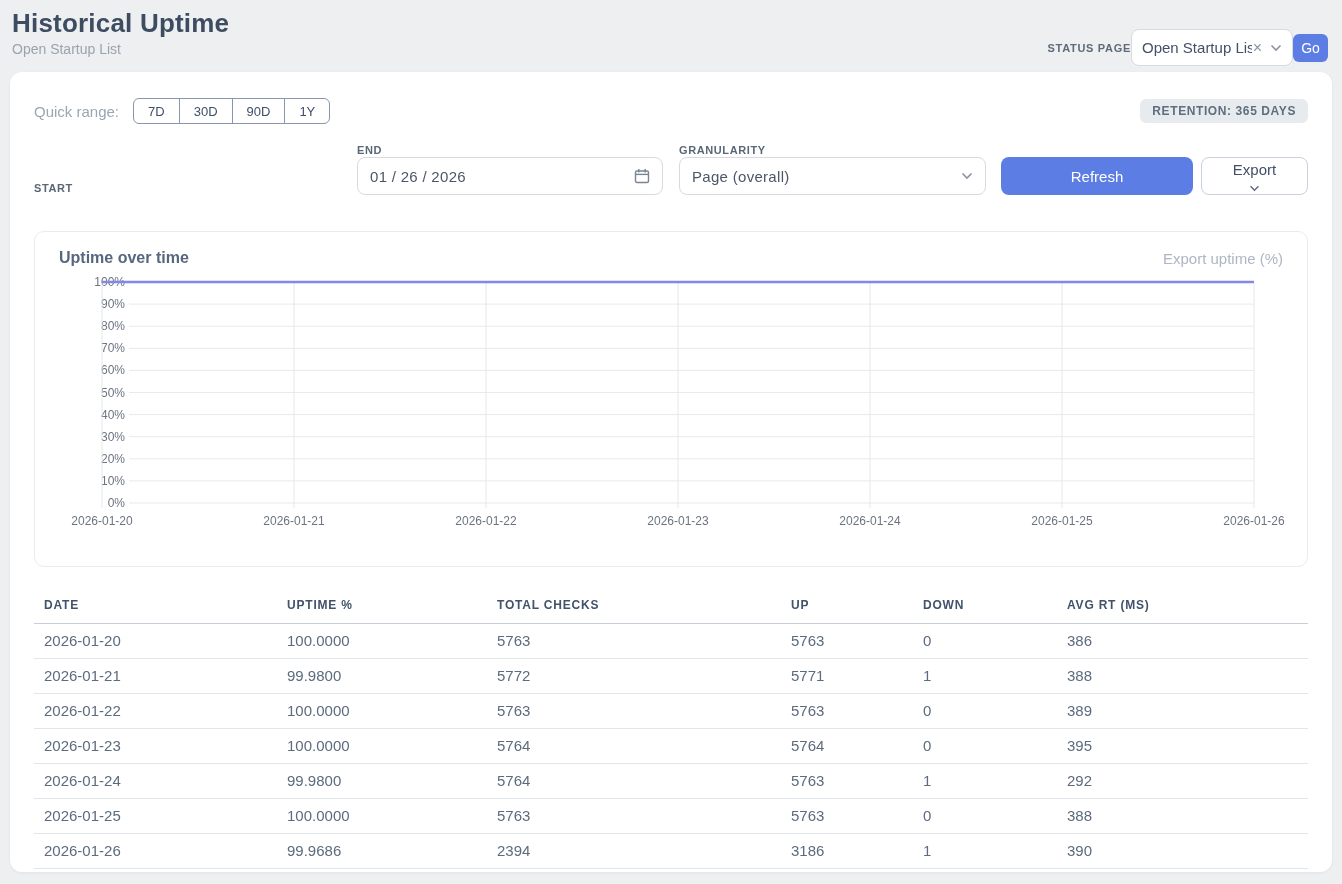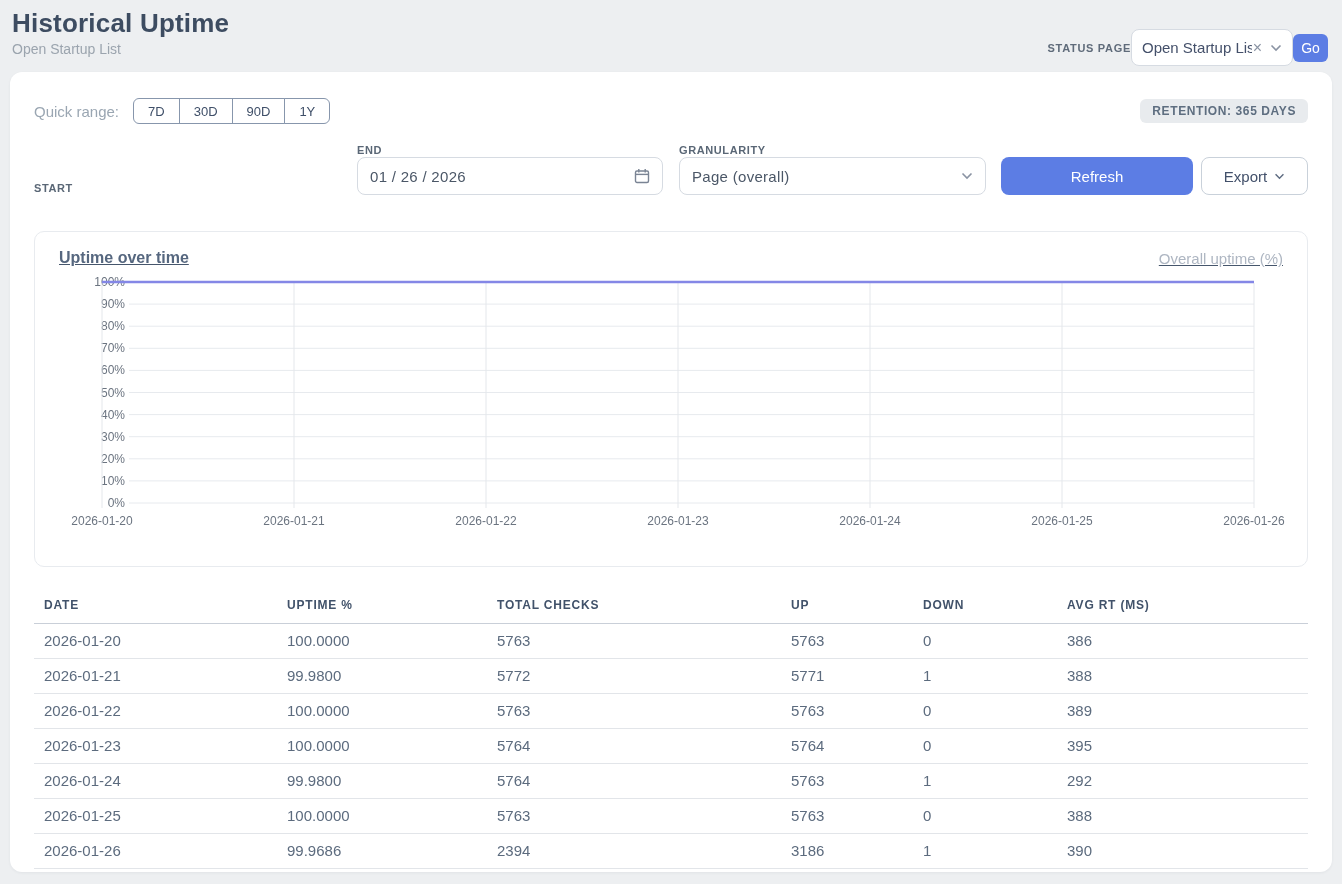--- a/index.html
+++ b/index.html
@@ -62,29 +62,29 @@
   .w306 { width:306px; } .w307 { width:307px; }
   .gap17 { margin-left:17px; } .gap16 { margin-left:16px; }
   .selectbox { cursor:pointer; }
   .refresh-btn {
     margin-left:auto; width:192px; height:38px; border:none; border-radius:8px;
     background:#5c7de4; color:#fff; font-size:15px; font-family:inherit; cursor:pointer;
   }
   .export-btn {
     margin-left:8px; width:107px; height:38px; background:#fff; border:1px solid #c9d1da; border-radius:8px;
     color:#42506a; font-size:15px; font-family:inherit; cursor:pointer;
-    display:flex; align-items:center; justify-content:center; gap:7px;
+    display:flex; align-items:center; justify-content:center; gap:7px;flex-direction:column;
   }
 
   
   .chart-card {
     position:absolute; left:24px; top:159px; width:1274px; height:336px;
     border:1px solid #e8ebef; border-radius:10px; background:#fff;
   }
-  .chart-head { display:flex; align-items:flex-end; justify-content:space-between; padding:17px 24px 4px 24px;text-decoration:underline; }
+  .chart-head { display:flex; align-items:flex-end; justify-content:space-between; padding:17px 24px 4px 24px; }
   .chart-title { font-size:16px; font-weight:700; color:#56677f; }
   .chart-legend { font-size:15px; color:#aeb6c2; }
   .chart-svg { display:block; width:1274px; height:262px; }
   .chart-svg text { font-family:"Liberation Sans","DejaVu Sans",sans-serif; }
 
   
   .uptime-table { position:absolute; left:24px; top:518px; width:1274px; border-collapse:collapse; table-layout:fixed; }
   .uptime-table th {
     text-align:left; font-size:12px; font-weight:700; letter-spacing:.8px; color:#41526a;
     padding:8px 10px 11px 10px; border-bottom:1px solid #c9cfd8;
@@ -157,21 +157,21 @@
       <span>Export</span>
       <svg width="11" height="7" viewBox="0 0 12 8">
         <polyline points="1.5,1.5 6,6 10.5,1.5" fill="none" stroke="#5d6b80" stroke-width="1.6"></polyline>
       </svg>
     </button>
   </div>
 
   <div class="chart-card">
     <div class="chart-head">
       <span class="chart-title">Uptime over time</span>
-      <span class="chart-legend">Overall uptime (%)</span>
+      <span class="chart-legend">Export uptime (%)</span>
     </div>
     <svg class="chart-svg" viewBox="0 0 1274 262">
         <line x1="94" y1="232" x2="1219" y2="232" stroke="#e7eaee" stroke-width="1"></line>
         <text x="90" y="236" text-anchor="end" fill="#6b7480" font-size="12">0%</text>
         <line x1="94" y1="209.9" x2="1219" y2="209.9" stroke="#e7eaee" stroke-width="1"></line>
         <text x="90" y="213.9" text-anchor="end" fill="#6b7480" font-size="12">10%</text>
         <line x1="94" y1="187.8" x2="1219" y2="187.8" stroke="#e7eaee" stroke-width="1"></line>
         <text x="90" y="191.8" text-anchor="end" fill="#6b7480" font-size="12">20%</text>
         <line x1="94" y1="165.7" x2="1219" y2="165.7" stroke="#e7eaee" stroke-width="1"></line>
         <text x="90" y="169.7" text-anchor="end" fill="#6b7480" font-size="12">30%</text>

